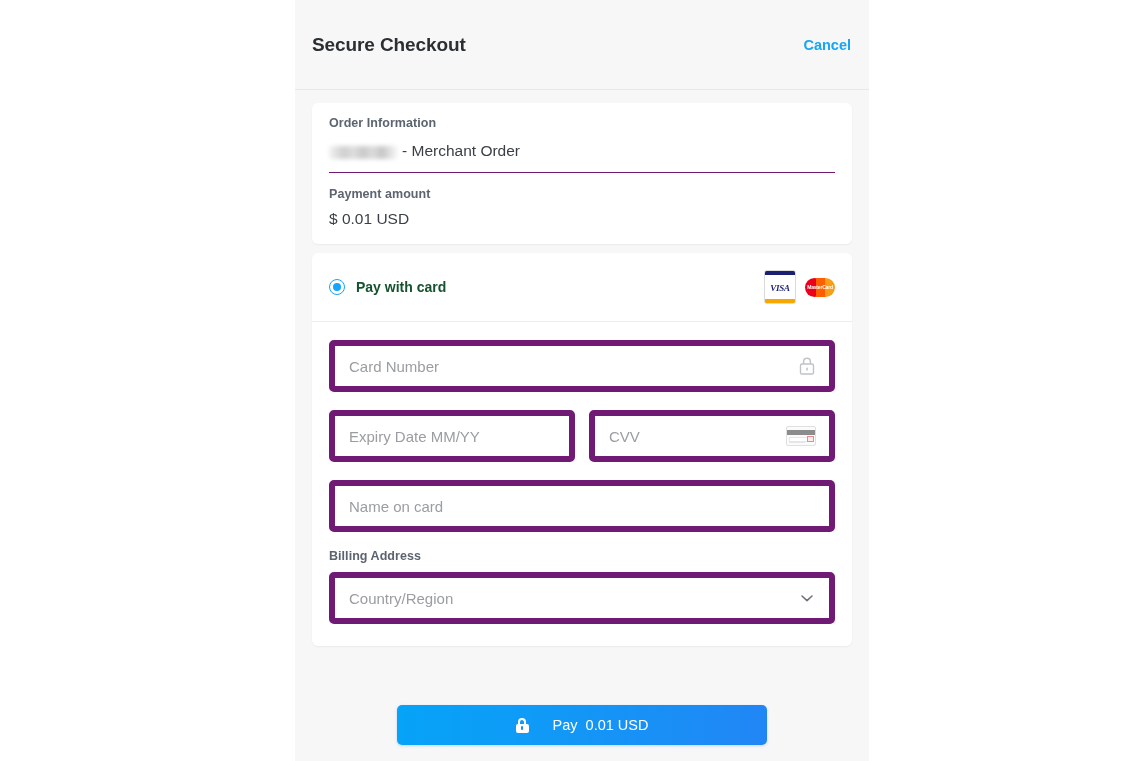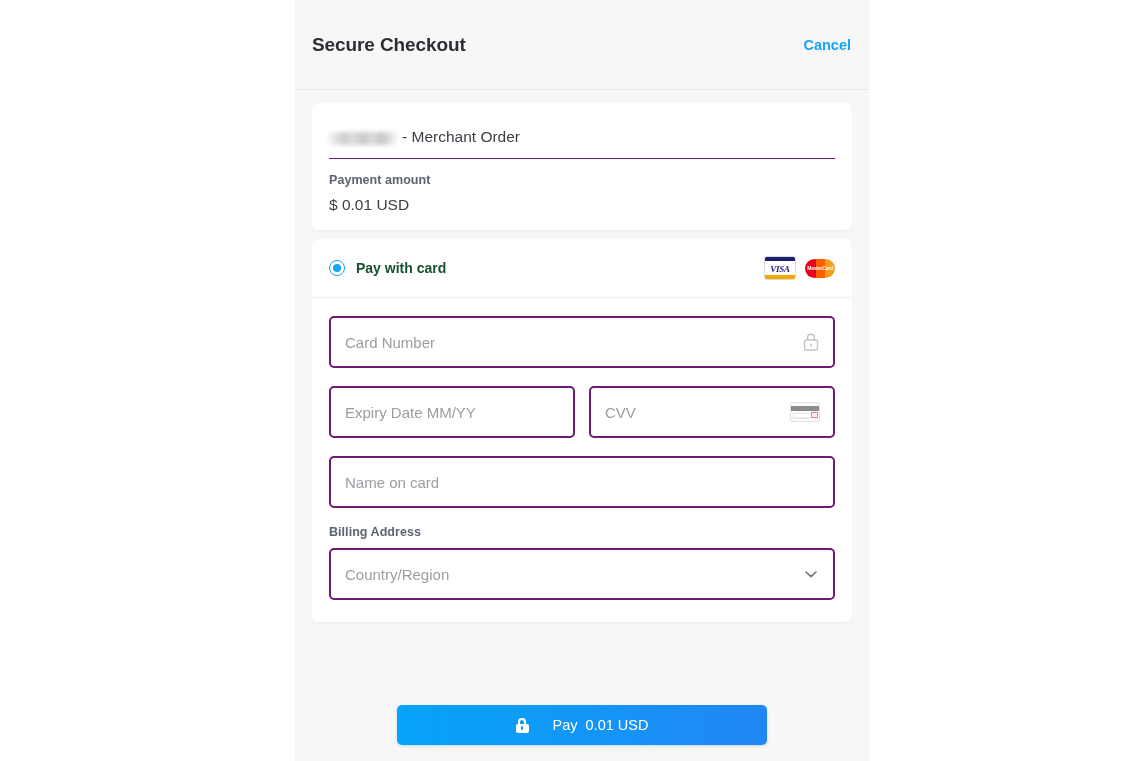--- a/index.html
+++ b/index.html
@@ -128,21 +128,21 @@
   }
   #card-brands {
     margin-left: auto;
     display: flex;
     align-items: center;
     gap: 9px;
   }
 
   
   .visa-logo {
-    width: 32px; height: 24px;
+    width: 32px; height: 34px;
     border-radius: 2.5px;
     background: #ffffff;
     border: 1px solid #dcdcdc;
     position: relative;
     overflow: hidden;
   }
   .visa-logo .visa-top { position: absolute; left:0; right:0; top:0; height:4px; background:#1a1f71; }
   .visa-logo .visa-bot { position: absolute; left:0; right:0; bottom:0; height:4px; background:#f7a800; }
   .visa-logo .visa-text {
     position: absolute; left:0; right:0; top:5px; bottom:4px;
@@ -167,21 +167,21 @@
     text-align: center; font-size: 5px; font-weight: bold;
     color: #ffffff; letter-spacing: -0.2px; z-index: 3;
     font-family: "Liberation Sans", sans-serif;
   }
 
   
   #fields { padding: 0 17px; }
   .field {
     position: relative;
     height: 52px;
-    border: 2px solid #701a75;
+    border: 6px solid #701a75;
     border-radius: 5px;
     background: #ffffff;
     display: flex;
     align-items: center;
     padding: 0 14px;
     margin-top: 18px;
   }
   .field-placeholder {
     font-size: 15px;
     color: #9a9da1;
@@ -274,20 +274,21 @@
 
 <div id="page">
   <div id="checkout-panel">
 
     <div id="header">
       <div id="page-title">Secure Checkout</div>
       <div id="cancel-link">Cancel</div>
     </div>
 
     <div class="card" id="order-card">
+      <div class="section-label">Order Information</div>
 
       <div id="order-name-row">
         <span id="order-redacted"></span>
         <span id="order-suffix">- Merchant Order</span>
       </div>
 
       <div class="section-label" id="payment-amount-label">Payment amount</div>
       <div id="payment-amount-value">$ 0.01 USD</div>
     </div>
 

